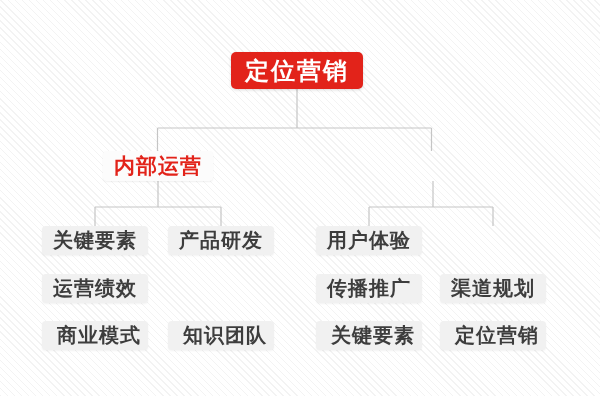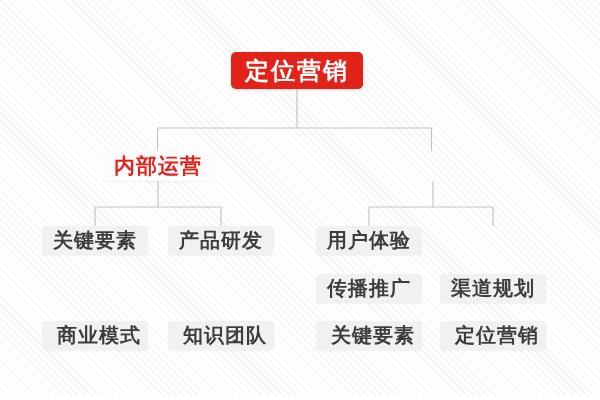--- a/index.html
+++ b/index.html
@@ -96,20 +96,21 @@
 
     <path d="M433 181 V207 M369 207 H493 M369 207 V226 M493 207 V226" fill="none" stroke="#c5c5c5" stroke-width="1.2"></path>
   </svg>
 
   <div class="node root">定位营销</div>
 
   <div class="node branch left">内部运营</div>
 
   <div class="node leaf c1 r1">关键要素</div>
   <div class="node leaf c2 r1">产品研发</div>
+  <div class="node leaf c1 r2">运营绩效</div>
   <div class="node leaf c1 r3">商业模式</div>
   <div class="node leaf c2 r3">知识团队</div>
 
   <div class="node leaf c3 r1">用户体验</div>
   <div class="node leaf c3 r2">传播推广</div>
   <div class="node leaf c4 r2">渠道规划</div>
   <div class="node leaf c3 r3">关键要素</div>
   <div class="node leaf c4 r3">定位营销</div>
 
 </div>

